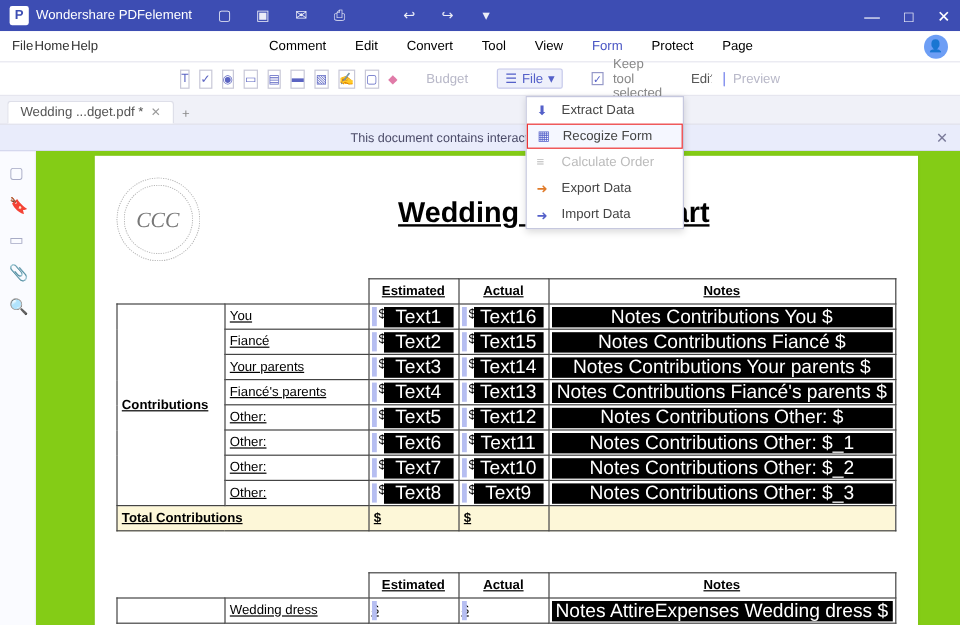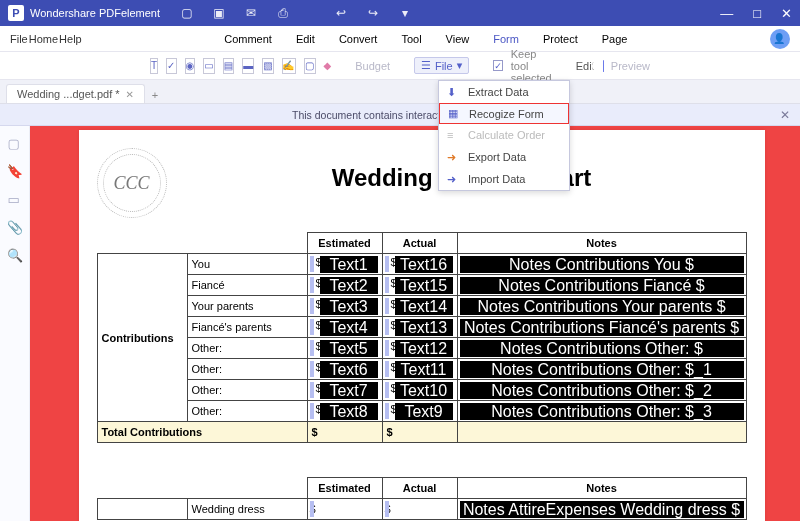--- a/index.html
+++ b/index.html
@@ -33,21 +33,21 @@
   .tab .close { font-size:10px;color:#999;}
   .tab-add { width:16px;height:16px;display:flex;align-items:center;justify-content:center;color:#888;}
   
   .infobar { height:22px; background:#e9ecfb; border-bottom:1px solid #d5d8ee; display:flex; align-items:center; justify-content:center; font-size:10.5px; color:#4b4b68; position: relative;}
   .highlight-pill { position:absolute; left:480px; width:58px; height:12px; background:#4a56c4; border-radius:6px; }
   .infobar .closex { position:absolute; right:10px; color:#7a7a9a; font-size:12px;}
   
   .workspace { display:flex; height: calc(521px - 26px - 26px - 28px - 24px - 22px); }
   .side { width:30px; background:#fafbff; border-right:1px solid #eceef6; display:flex; flex-direction:column; align-items:center; gap:14px; padding-top:10px;}
   .side span { width:14px;height:14px; color:#a7abc5; font-size:13px;}
-  .canvas { flex:1; background:#ef4444; overflow:auto; position:relative; padding:4px 20px 0 33px;}
+  .canvas { flex:1; background:#84cc16; overflow:auto; position:relative; padding:4px 20px 0 33px;text-decoration:underline;}
   .page { background:#fff; width:686px; padding:18px 18px 10px 18px; box-shadow:0 0 3px rgba(0,0,0,0.1); margin:0 auto 18px auto;}
   .logo-seal { width:70px;height:70px; border:1px dotted #b8b8b8; border-radius:50%; display:flex;align-items:center;justify-content:center; font-size:8px; color:#999; float:left; margin-right:10px; position:relative;}
   .logo-seal::before{content:"";position:absolute;border:1px dotted #b8b8b8;border-radius:50%;width:56px;height:56px;}
   .page-title { font-family: Arial, sans-serif; font-weight:bold; font-size:24px; text-align:center; padding-top:16px;}
   
   table.budget { border-collapse:collapse; width:100%; margin-top:40px; font-size:11px; clear:both;}
   table.budget th, table.budget td { border:1px solid #444; padding:2px 4px; height:21px; }
   table.budget th { font-weight:bold; text-align:center; background:#fff;}
   .rowhdr { font-weight:bold; width:90px; text-align:left; padding-left:4px;}
   .colA { width:120px;}

